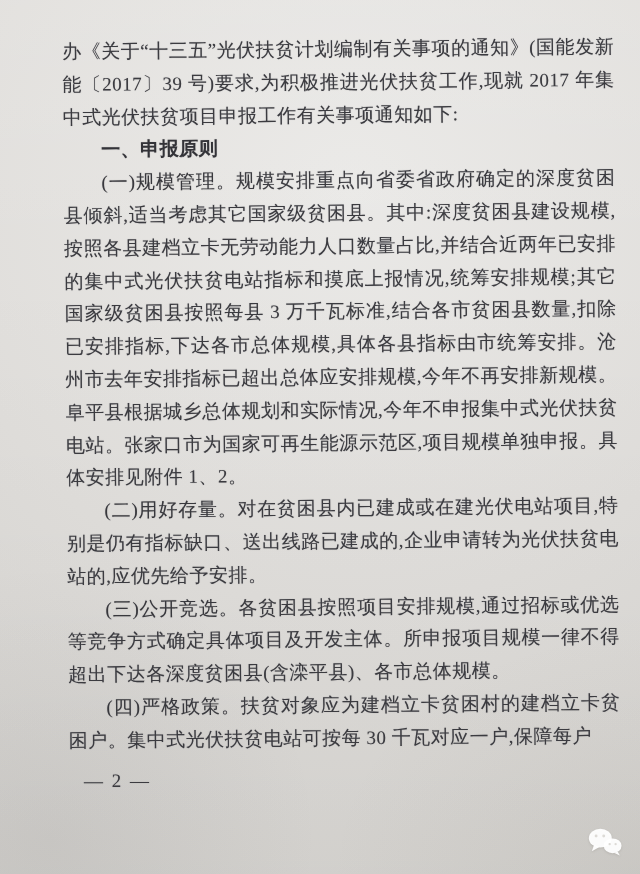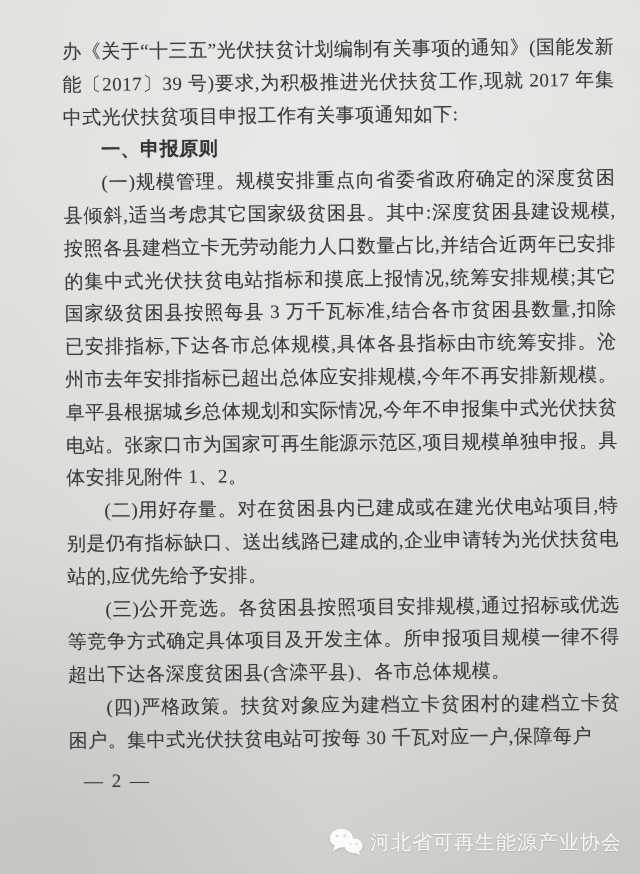--- a/index.html
+++ b/index.html
@@ -92,14 +92,13 @@
       <ellipse cx="14.5" cy="12" rx="13.5" ry="11" fill="rgba(255,255,255,0.95)"></ellipse>
       <polygon points="7,20 4.5,27.5 13.5,22.5" fill="rgba(255,255,255,0.95)"></polygon>
       <circle cx="9.5" cy="9.5" r="1.7" fill="#dcdad6"></circle>
       <circle cx="18.5" cy="9.5" r="1.7" fill="#dcdad6"></circle>
       <ellipse cx="29" cy="21" rx="10.5" ry="8.7" fill="rgba(255,255,255,0.95)"></ellipse>
       <polygon points="35,28 37.5,32.5 30.5,29.2" fill="rgba(255,255,255,0.95)"></polygon>
       <circle cx="25.5" cy="19" r="1.4" fill="#dcdad6"></circle>
       <circle cx="32.5" cy="19" r="1.4" fill="#dcdad6"></circle>
     </svg>
   </span>
-  <span>河北省可再生能源产业协会</span>
 </div>
 
 </body></html>

